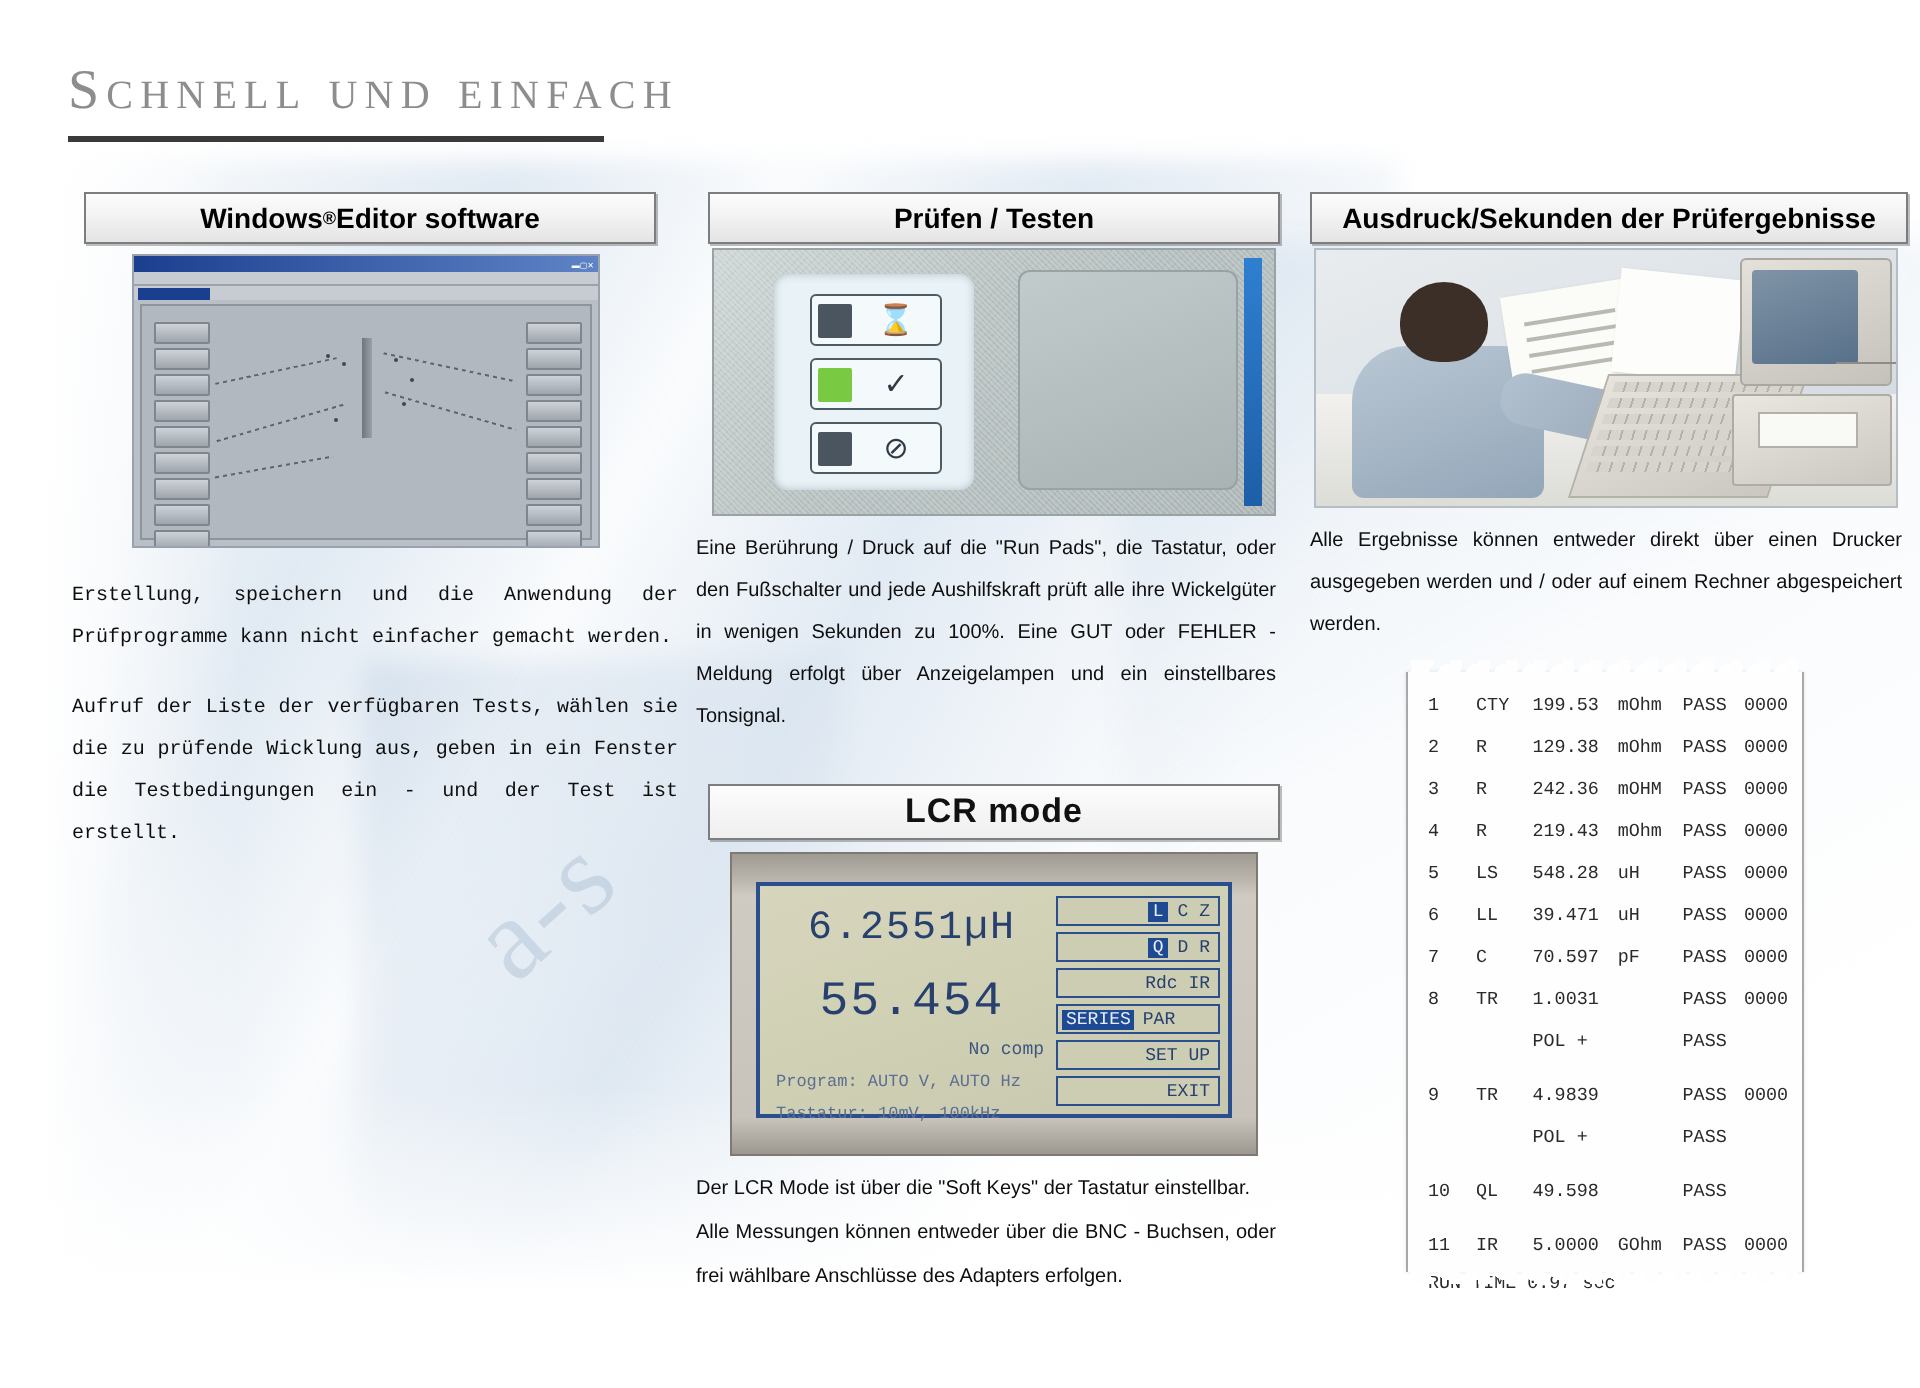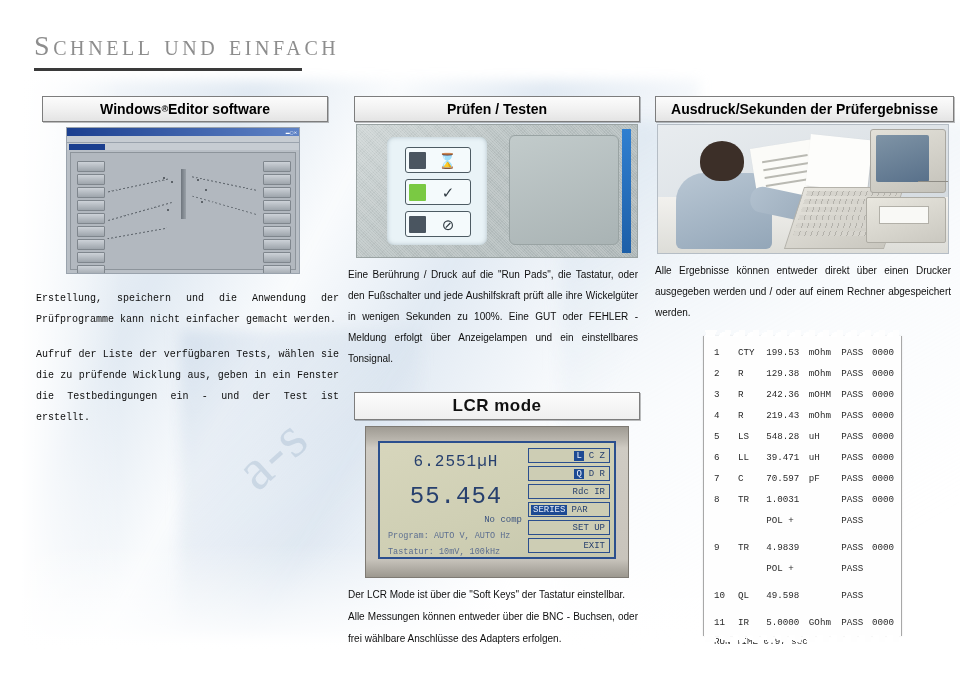--- a/index.html
+++ b/index.html
@@ -144,21 +144,21 @@
     display:flex;align-items:center;justify-content:center;
     font-size:17px;font-weight:bold;letter-spacing:.5px;}
   #lcr-shot{position:absolute;left:365px;top:426px;width:262px;height:150px;z-index:3;
     background:linear-gradient(to bottom,#9f9b93 0%,#b8b4ac 8%,#cfcbc3 14%,#c8c4bc 88%,#9c988f 100%);
     border:1px solid #7e7a73;padding:0;overflow:hidden;}
   #lcr-screen{position:absolute;left:12px;top:14px;right:12px;bottom:18px;
     background:linear-gradient(160deg,#d7d6bc 0%,#cfcfb4 55%,#c6c7ad 100%);
     border:2px solid #2b4f8e;display:flex;filter:blur(.15px);}
   #lcr-left{flex:1;position:relative;padding:6px 4px 0 8px;color:#27406e;
     font-family:"Liberation Mono",monospace;}
-  #lcr-left .big{font-size:16px;letter-spacing:1px;text-align:center;margin-top:4px;}
+  #lcr-left .big{font-size:20px;letter-spacing:1px;text-align:center;margin-top:4px;}
   #lcr-left .big2{font-size:24px;letter-spacing:1px;text-align:center;margin-top:12px;}
   #lcr-left .nocomp{font-size:9px;text-align:right;margin-top:5px;padding-right:2px;color:#3e5580;}
   #lcr-left .row{font-size:8.5px;margin-top:6px;color:#5d6f90;white-space:nowrap;}
   #lcr-keys{width:82px;padding:5px 4px 4px 0;display:flex;flex-direction:column;gap:3px;}
   .skey{height:17px;border:1px solid #2b4f8e;background:#cdcdb4;
     display:flex;align-items:center;justify-content:flex-end;
     font-family:"Liberation Mono",monospace;font-size:9px;color:#27406e;
     padding-right:4px;gap:5px;}
   .skey .hl{background:#1d4a93;color:#e8eef8;padding:0 2px;}
   .skey.series{justify-content:flex-start;padding-left:2px;gap:4px;}

